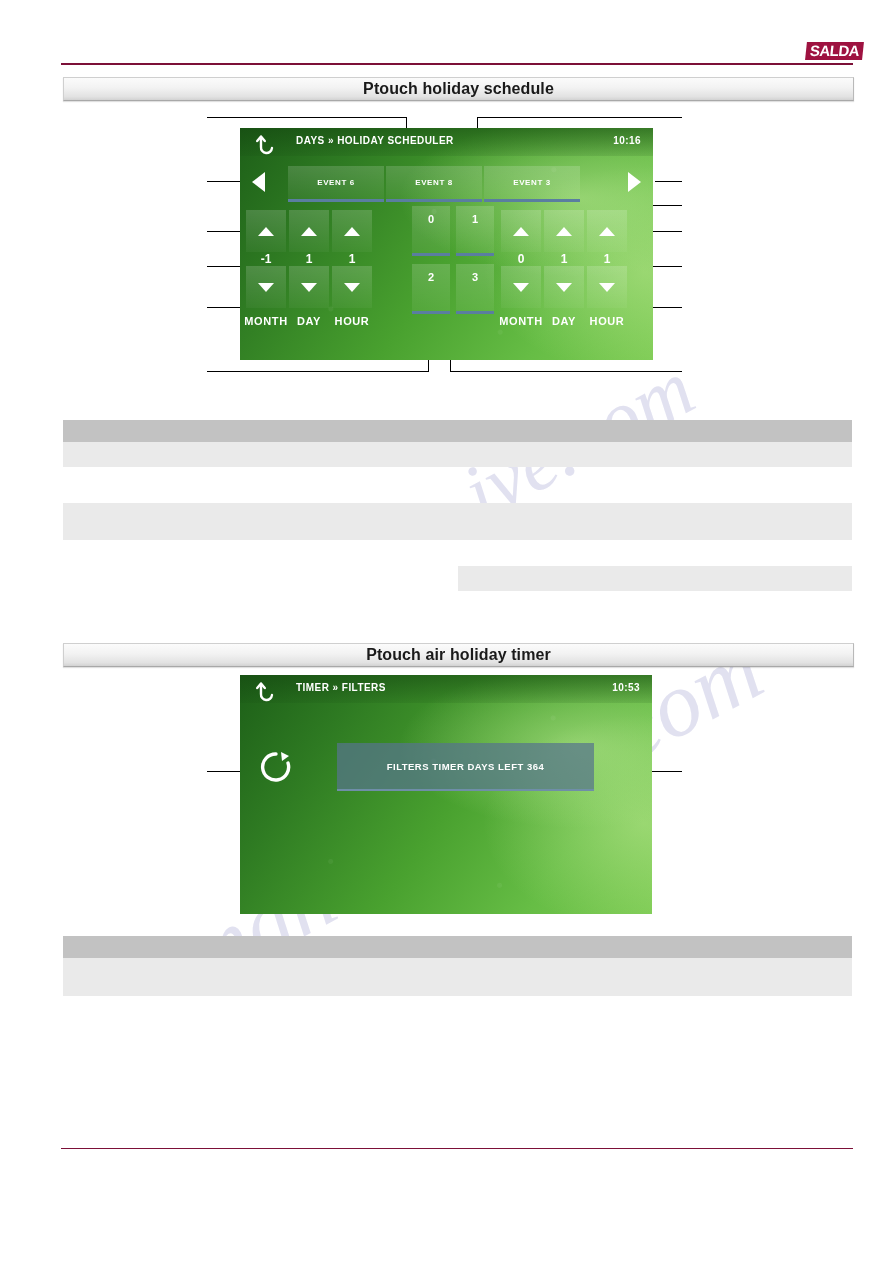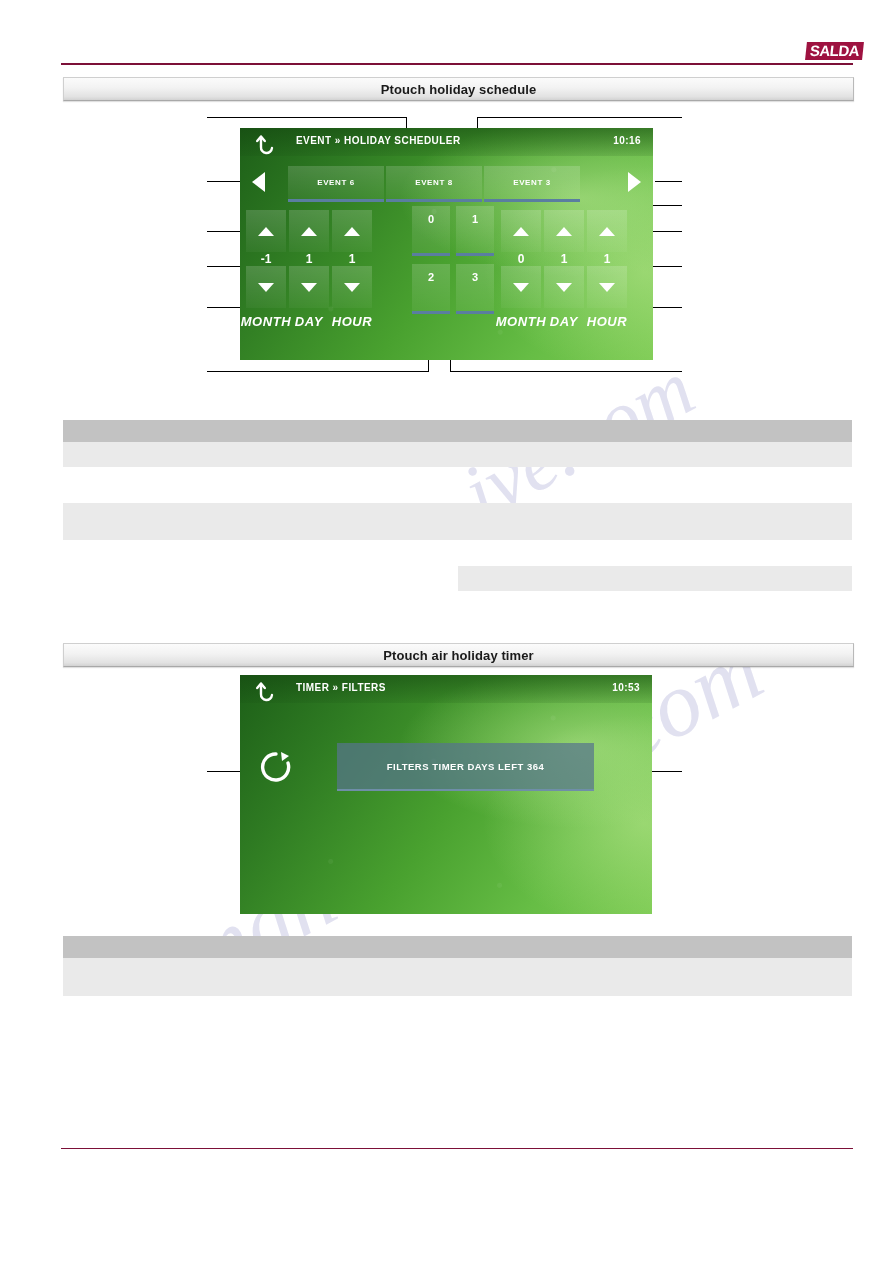--- a/index.html
+++ b/index.html
@@ -37,21 +37,21 @@
     position:absolute;left:63px;width:789px;height:22px;
     background:linear-gradient(to bottom,#fbfbfb 0%,#f2f2f2 45%,#e2e2e2 85%,#d2d2d2 100%);
     border-top:1px solid #cfcfcf;
     border-left:1px solid #cfcfcf;
     border-right:1px solid #b9b9b9;
     border-bottom:1px solid #a8a8a8;
     box-shadow:0 1px 1px rgba(0,0,0,0.12);
     display:flex;align-items:center;justify-content:center;
   }
   .title-bar span{
-    font-size:13px;font-weight:bold;color:#1a1a1a;
+    font-size:16px;font-weight:bold;color:#1a1a1a;
     letter-spacing:0.1px;
   }
 
   
   .band{position:absolute;left:63px;width:789px;}
   .band-dark{background:#c2c2c2;}
   .band-light{background:#eaeaea;}
 
   
   .watermark{
@@ -139,21 +139,21 @@
   .tri-up{width:0;height:0;border-left:8px solid transparent;border-right:8px solid transparent;border-bottom:9px solid #ffffff;}
   .tri-dn{width:0;height:0;border-left:8px solid transparent;border-right:8px solid transparent;border-top:9px solid #ffffff;}
   .val{
     position:absolute;left:0;top:42px;width:40px;height:14px;
     display:flex;align-items:center;justify-content:center;
     color:#ffffff;font-size:12px;font-weight:bold;
   }
   .unit{
     position:absolute;left:0;top:104px;width:40px;height:14px;
     display:flex;align-items:center;justify-content:center;
-    color:#ffffff;font-size:13px;font-weight:bold;letter-spacing:.6px;font-style:italic;
+    color:#ffffff;font-size:11px;font-weight:bold;letter-spacing:.6px;
   }
 
   
   .center-grid{position:absolute;left:172px;top:78px;width:84px;height:112px;z-index:5;}
   .cell{
     position:absolute;width:38px;height:50px;
     background:linear-gradient(to bottom, rgba(255,255,255,.16), rgba(255,255,255,.05));
     border-bottom:3px solid #5a7ea0;
     display:flex;align-items:flex-start;justify-content:center;
     padding-top:7px;box-sizing:border-box;
@@ -222,21 +222,21 @@
 
   <div class="screen" style="left:240px;top:128px;width:413px;height:232px;">
     <div class="scr-head"></div>
 
     <div class="back-icon">
       <svg viewBox="0 0 24 24" width="24" height="24">
         <path d="M7 4 L7 14 A5 5 0 0 0 18 15" fill="none" stroke="#ffffff" stroke-width="2.4" stroke-linecap="round"></path>
         <path d="M3.2 8 L7 3.5 L10.8 8" fill="none" stroke="#ffffff" stroke-width="2.4" stroke-linecap="round" stroke-linejoin="round"></path>
       </svg>
     </div>
-    <div class="scr-title">EVENT » HOLIDAY SCHEDULER</div>
+    <div class="scr-title">DAYS » HOLIDAY SCHEDULER</div>
     <div class="scr-clock">10:16</div>
 
     <div class="tabs-row">
       <div class="nav-arrow nav-left"></div>
       <div class="evt-tab evt1">
         <span>EVENT 6</span>
       </div>
       <div class="evt-tab evt2">
         <span>EVENT 8</span>
       </div>

